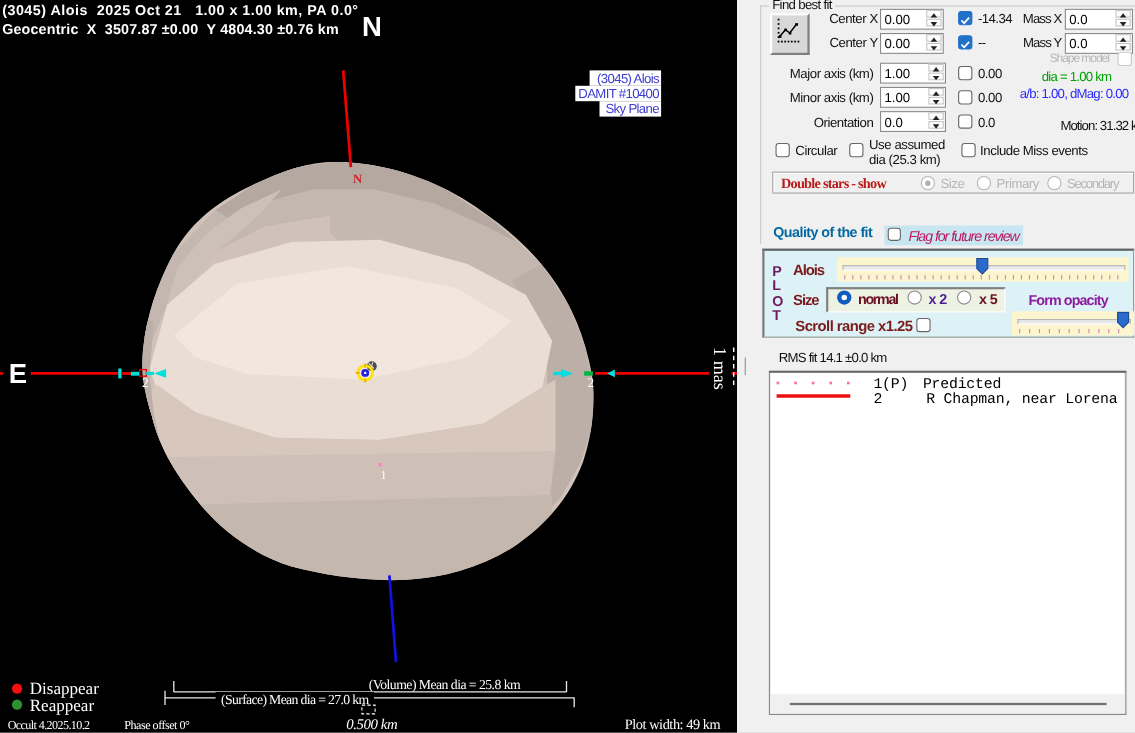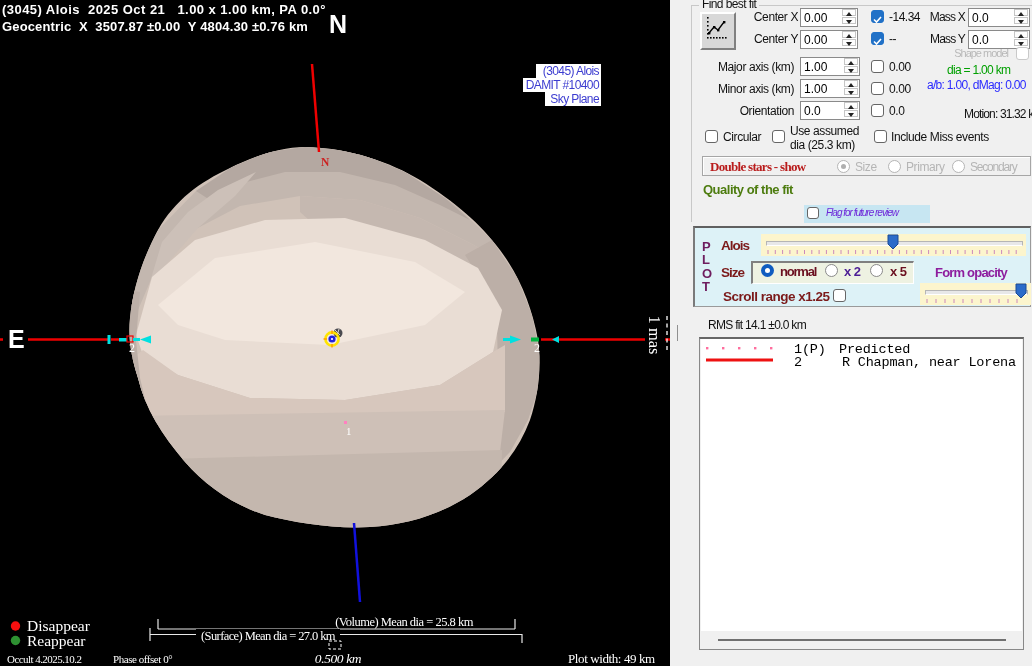--- a/index.html
+++ b/index.html
@@ -275,24 +275,24 @@
 <div class="abs" style="left:40px;top:159px;font-size:13px;font-weight:bold;color:#b91c1c;letter-spacing:-0.7px;font-family:Liberation Serif, serif;">Double stars - show</div>
 <div class="radio" style="left:167px;top:160px;border-color:#b5b5b5;">
       <span style="position:absolute;left:2.5px;top:2.5px;width:5px;height:5px;border-radius:50%;background:#b0b0b0;"></span>
     </div>
 <div class="lbl" style="left:185px;top:160px;color:#b5b5b5;">Size</div>
 <div class="radio" style="left:218px;top:160px;border-color:#b5b5b5;"></div>
 <div class="lbl" style="left:236px;top:160px;color:#b5b5b5;text-align:right;">Primary</div>
 <div class="radio" style="left:282px;top:160px;border-color:#b5b5b5;"></div>
 <div class="lbl" style="left:300px;top:160px;color:#b5b5b5;letter-spacing:-1.2px;">Secondary</div>
 
-<div class="abs" style="left:33px;top:182px;font-size:13px;font-weight:bold;color:#4d7c0f;letter-spacing:-0.5px;">Quality of the fit</div>
+<div class="abs" style="left:33px;top:203px;font-size:13px;font-weight:bold;color:#0369a1;letter-spacing:-0.5px;">Quality of the fit</div>
 <div class="abs" style="left:134px;top:205px;width:126px;height:18px;background:#c7e6f2;"></div>
 <div class="cb" style="left:137px;top:207px;width:12px;height:12px;"></div>
-<div class="abs" style="left:156px;top:207px;font-size:10px;font-style:italic;color:#6d28d9;letter-spacing:-1px;white-space:nowrap;">Flag for future review</div>
+<div class="abs" style="left:156px;top:207px;font-size:13px;font-style:italic;color:#be185d;letter-spacing:-1px;white-space:nowrap;">Flag for future review</div>
 
 <div class="abs" style="left:23px;top:226px;width:338px;height:81px;box-sizing:border-box;background:#ddf2f7;border:1px solid #9a9a9a;border-top:2px solid #606060;border-left:2px solid #7a7a7a;"></div>
 <div class="abs" style="left:32px;top:240px;font-size:13px;font-weight:bold;color:#6e1d5f;line-height:13.4px;">P<br>L<br>O<br>T</div>
 <div class="abs" style="left:51px;top:238px;font-size:13.5px;font-weight:bold;color:#7b1a1a;letter-spacing:-1px;">Alois</div>
 <div class="abs" style="left:91px;top:234px;width:265px;height:22px;background:#fcf5cd;">
   <div style="position:absolute;left:5px;top:7px;width:255px;height:3px;background:#e8e8e8;border:1px solid #b5b5b5;border-bottom-color:#fff;"></div>
   <svg width="265" height="22" style="position:absolute;left:0;top:0;">
     <g stroke="#cc88bb" stroke-width="1">
           <line x1="7" y1="16" x2="7" y2="20"></line>
           <line x1="14.3" y1="16" x2="14.3" y2="20"></line>

